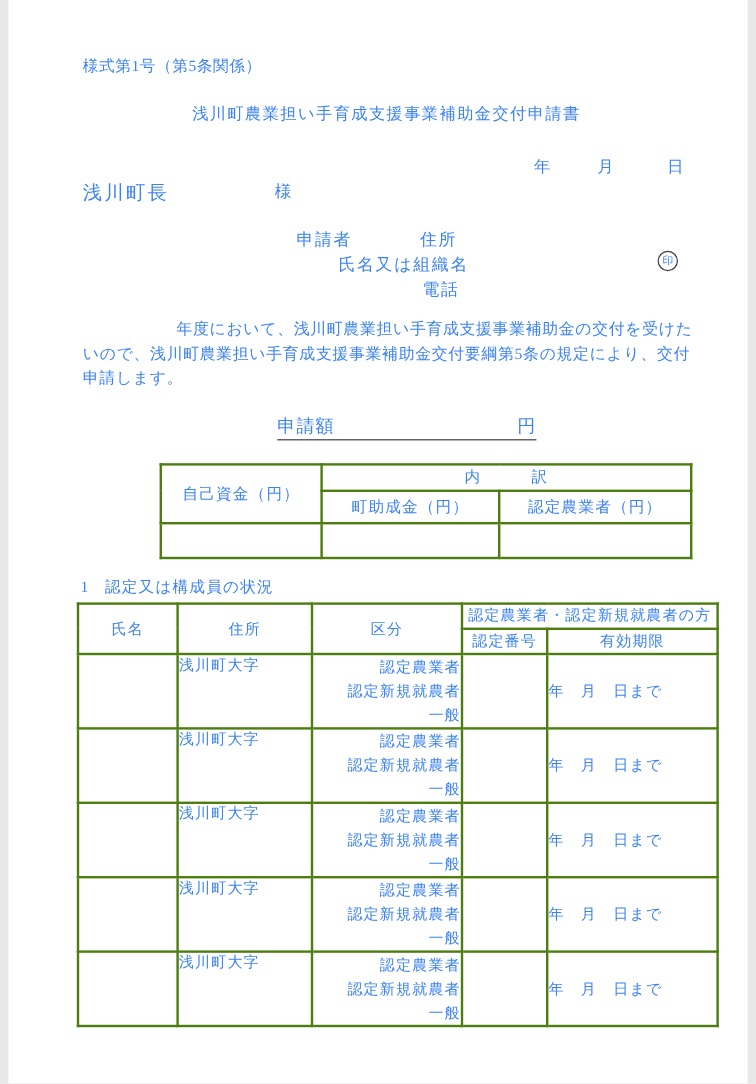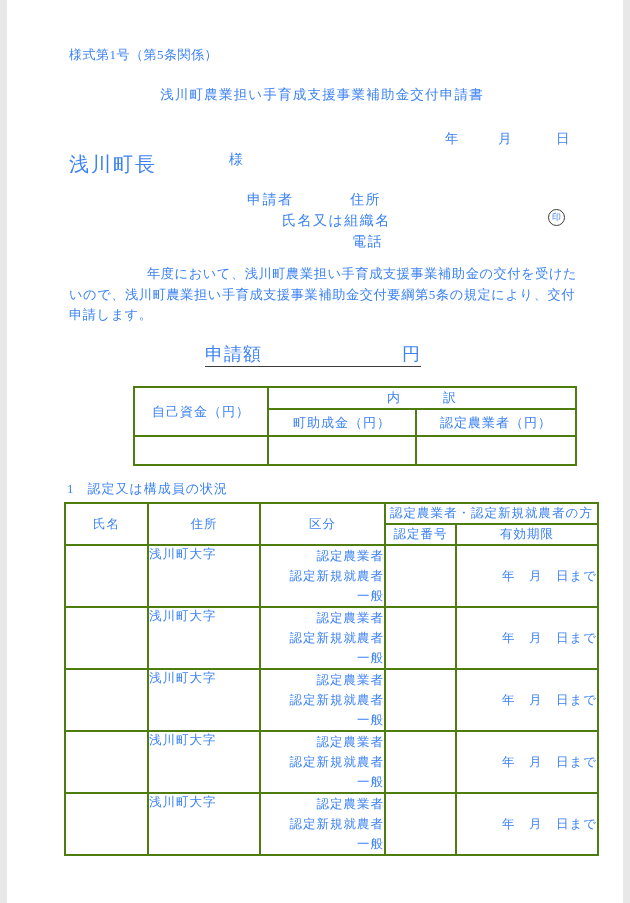--- a/index.html
+++ b/index.html
@@ -14,45 +14,45 @@
   }
   .abs { position:absolute; white-space:nowrap; }
 
   .form-number { left:62px; top:46px; font-size:13px; letter-spacing:0.5px; }
   .doc-title   { left:0; top:86px; width:630px; text-align:center; font-size:13.5px; letter-spacing:1.2px; }
 
   .date-year  { left:438px; top:130px; font-size:13.5px; }
   .date-month { left:491px; top:130px; font-size:13.5px; }
   .date-day   { left:549px; top:130px; font-size:13.5px; }
 
-  .addressee-name      { left:62px;  top:151px; font-size:20px; letter-spacing:2px; }
+  .addressee-name      { left:62px;  top:151px; font-size:16px; letter-spacing:2px; }
   .addressee-honorific { left:222px; top:151px; font-size:14px; }
 
   .applicant-label { left:240px; top:191px; font-size:14px; letter-spacing:1.5px; }
   .address-label   { left:343px; top:191px; font-size:14px; letter-spacing:1.5px; }
   .nameorg-label   { left:275px; top:212px; font-size:14px; letter-spacing:1.5px; }
   .phone-label     { left:345px; top:233px; font-size:14px; letter-spacing:1.5px; }
 
   .seal {
     left:541px; top:209px;
     width:15px; height:15px;
     border:1px solid #3c3c3c; border-radius:50%;
     font-size:9px; line-height:15px; text-align:center;
     letter-spacing:0;
   }
 
   .body-par { left:62px; top:264px; width:530px; font-size:13.2px; letter-spacing:0.6px; line-height:20.5px; }
   .body-par .line { white-space:nowrap; }
   .body-par .indent { padding-left:78px; }
 
   .amount-line {
-    left:198px; top:345px; width:216px; height:21px;
+    left:224px; top:345px; width:216px; height:21px;
     border-bottom:1px solid #3c3c3c;
-    display:flex; justify-content:space-between; align-items:flex-end;
-    font-size:18px; letter-spacing:1px;
+    display:flex; justify-content:space-between; align-items:center;
+    font-size:15px; letter-spacing:1px;
   }
 
   table { border-collapse:collapse; table-layout:fixed; }
   td,th { border:2px solid #4d7c0f; font-weight:normal; overflow:hidden; }
 
   .budget-table { left:126px; top:386px; width:442px; font-size:13px; letter-spacing:1px; }
   .budget-table td { text-align:center; vertical-align:middle; padding:0; }
   .budget-table .hr1 td { height:20px; }
   .budget-table .hr2 td { height:25px; }
   .budget-table .blank td { height:27px; }
@@ -61,21 +61,21 @@
   .section-heading .num { margin-right:13px; }
 
   .members-table { left:57px; top:502px; width:533px; font-size:12.5px; letter-spacing:1px;padding-left:42px; }
   .members-table th { text-align:center; vertical-align:middle; padding:0; height:19px; }
   .members-table tr.datarow { height:62px; }
   .members-table td { padding:0; }
   .cell-name   { vertical-align:top; }
   .cell-addr   { text-align:left; vertical-align:top; padding:2px 0 0 7px; }
   .cell-cat    { text-align:right; vertical-align:top; white-space:pre-line; line-height:20px; padding-top:2px;margin-top:10px; }
   .cell-certno { vertical-align:top; }
-  .cell-valid  { text-align:right; vertical-align:middle; padding-right:7px; }
+  .cell-valid  { text-align:left; vertical-align:middle; padding-right:7px; }
 </style>
 </head>
 <body>
 
 <div class="doc">
 
   <div class="abs form-number">様式第1号（第5条関係）</div>
 
   <div class="abs doc-title">浅川町農業担い手育成支援事業補助金交付申請書</div>
 

